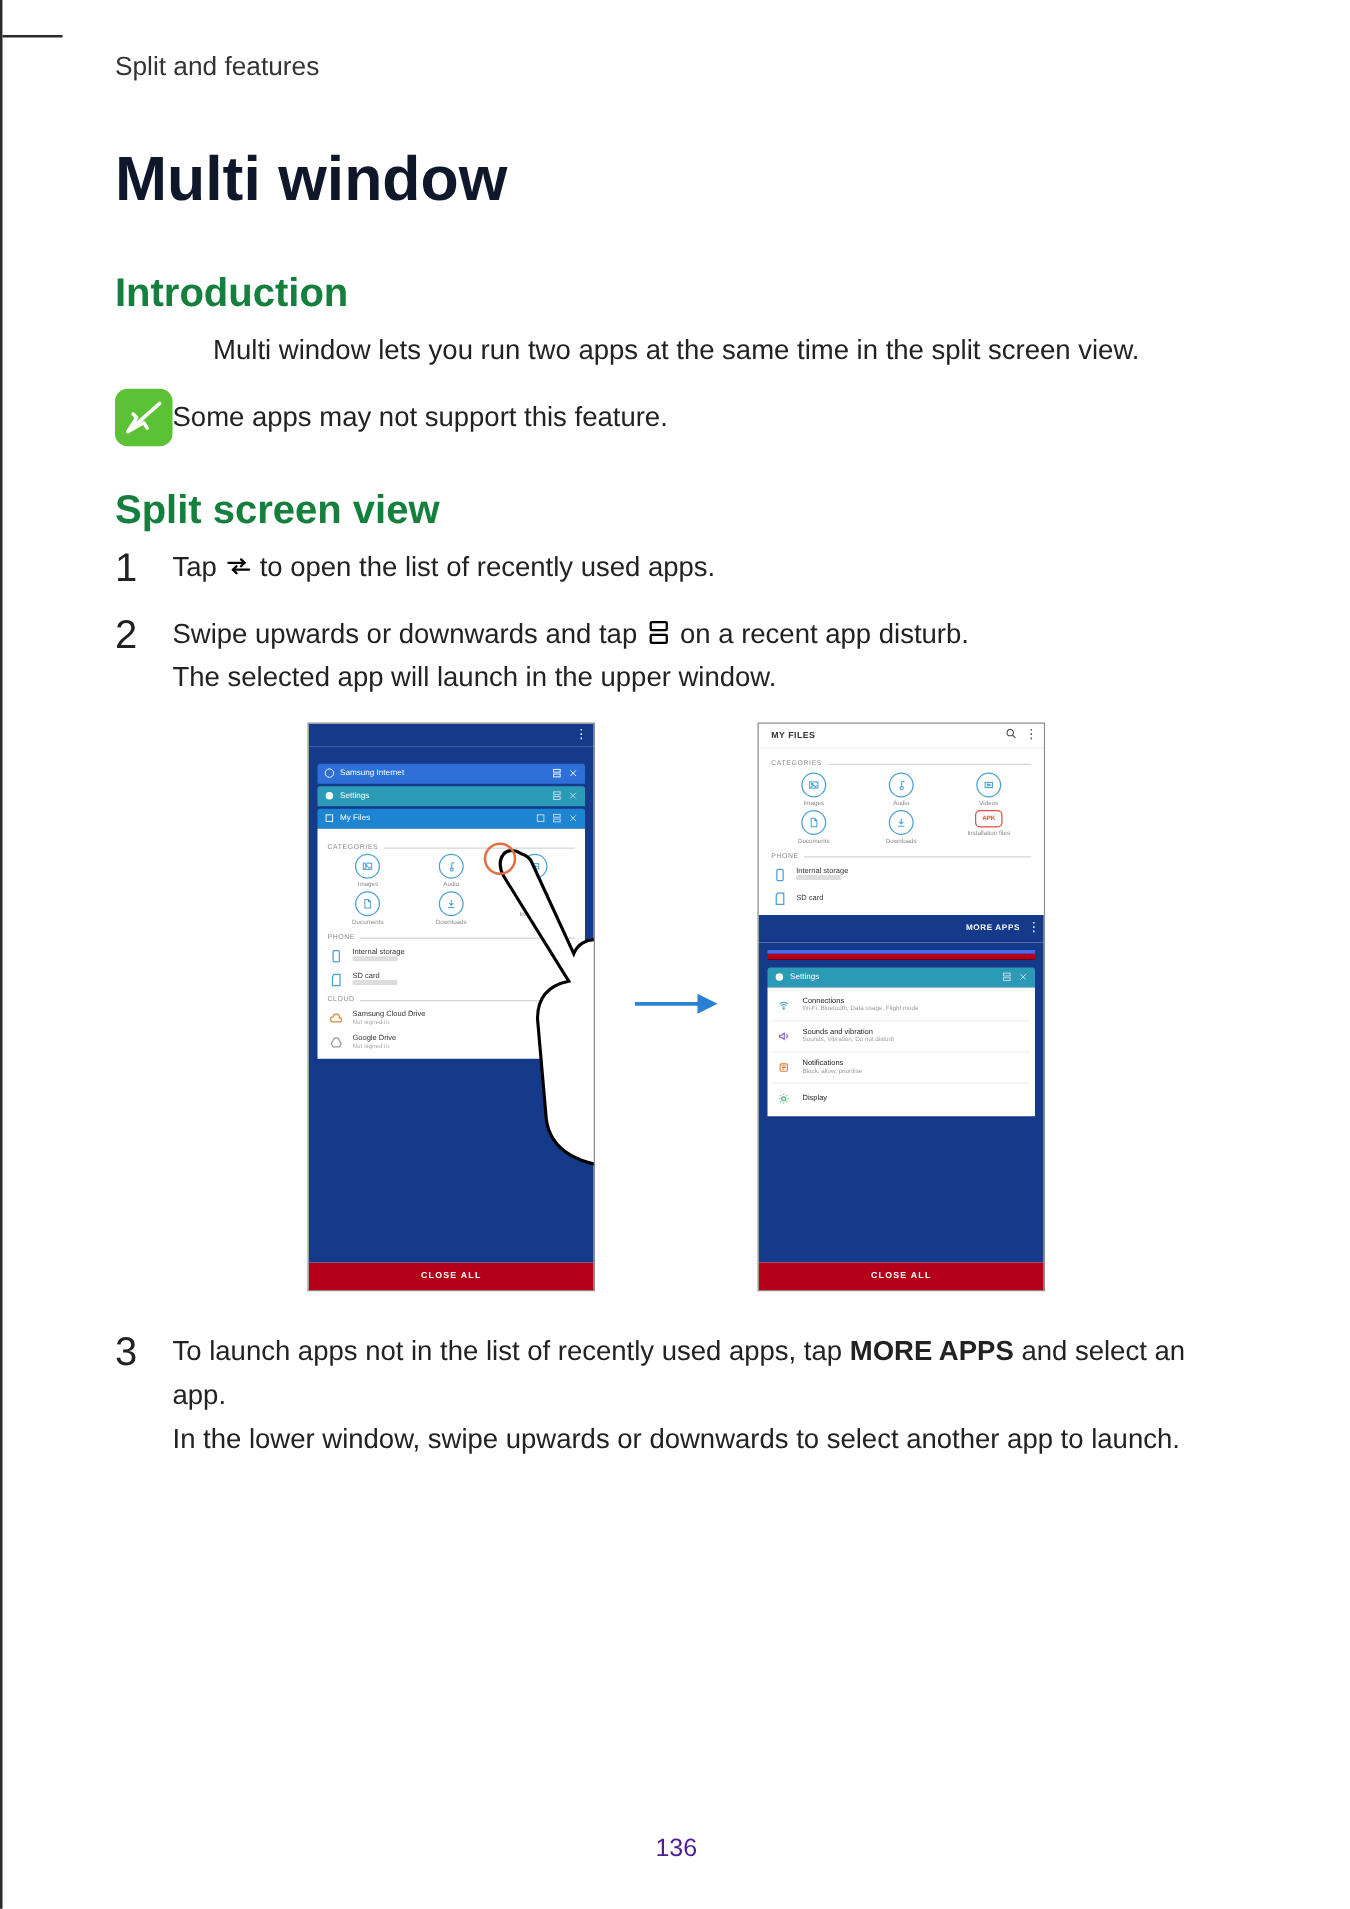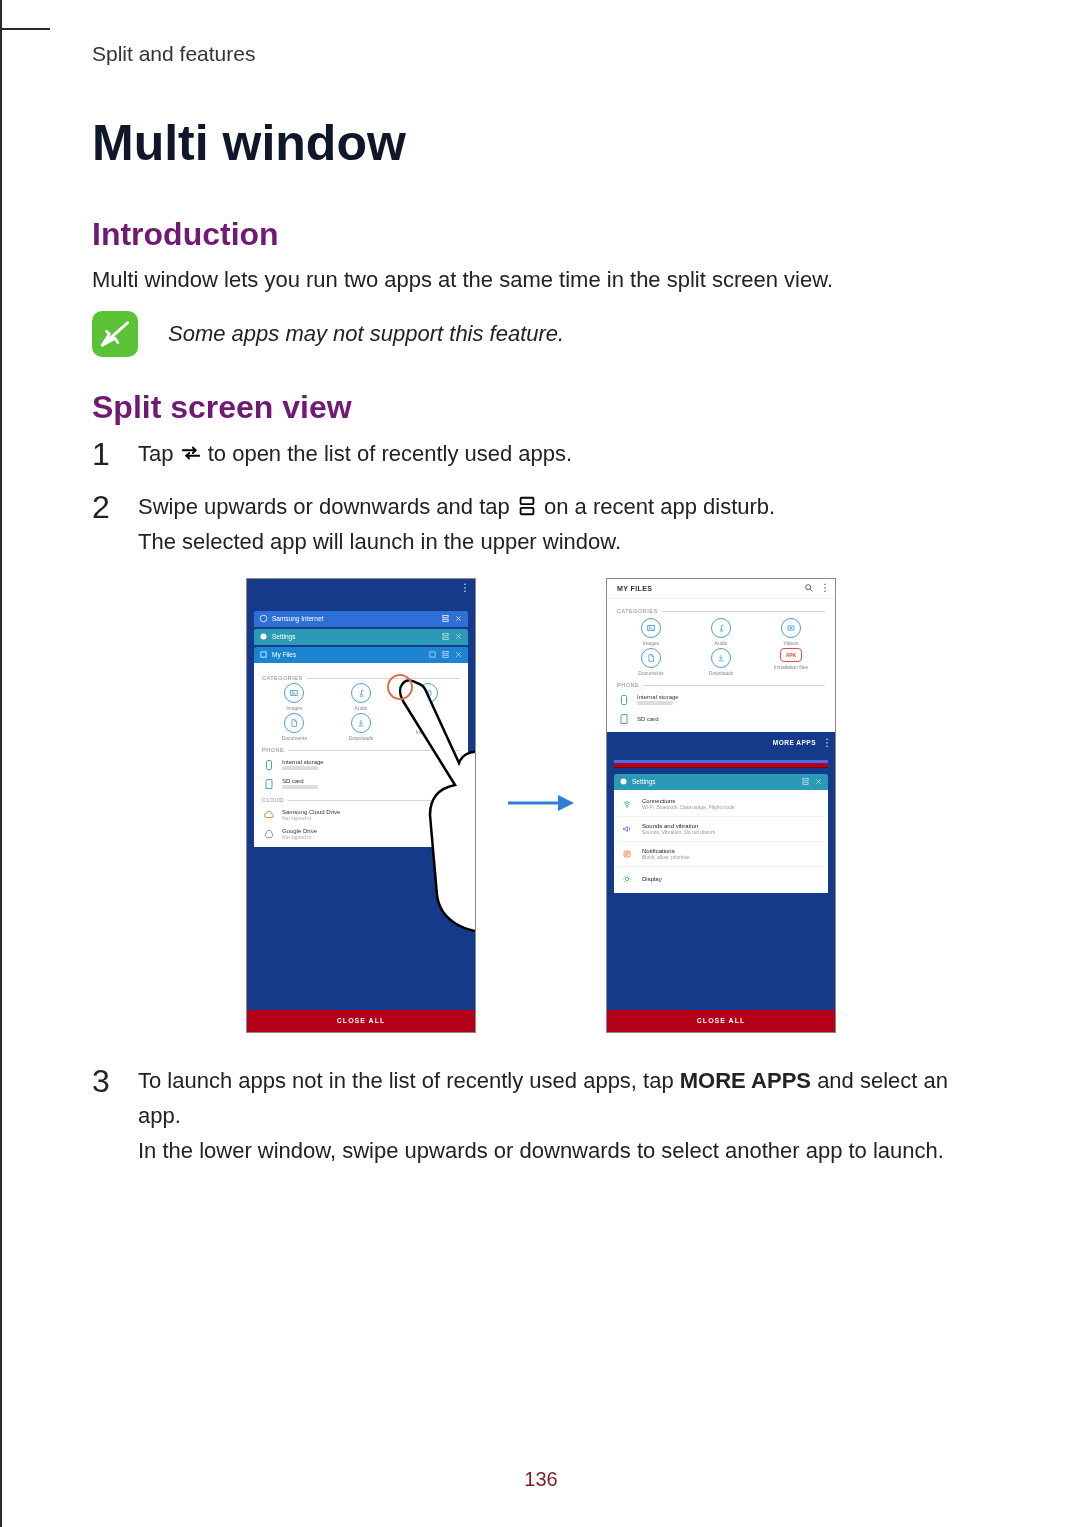--- a/index.html
+++ b/index.html
@@ -31,36 +31,35 @@
   }
   h1.page-title {
     font-size: 50px;
     font-weight: 700;
     color: #0f172a;
     margin-bottom: 44px;
   }
   h2.section {
     font-size: 32px;
     font-weight: 700;
-    color: #701a75;
+    color: #15803d;
     margin-top: 10px;
     margin-bottom: 10px;
   }
   p.body {
     font-size: 22px;
     line-height: 1.55;
     color: #222;
     margin: 6px 0 12px 0;
+    text-align: center;
   }
   .note-row {
     display: flex;
     align-items: center;
-    gap: 30px;
     margin: 14px 0 32px 0;
-    font-style: italic;
   }
   .note-icon {
     width: 46px; height: 46px;
     border-radius: 10px;
     background: #5bc236;
     display: flex;
     align-items: center;
     justify-content: center;
     flex: 0 0 46px;
   }
@@ -250,21 +249,21 @@
   .settings-row .ss { font-size:5px; color:#9a9a9a; }
   .accent-bar { height:3px; background:#4a6cf0; }
   .accent-under { height:5px; background:#b30018; border-bottom:1px solid #7a0010;}
 
   .page-number {
     position:absolute;
     bottom: 36px;
     left: 0; right: 0;
     text-align:center;
     font-size: 20px;
-    color: #7f1d1d;
+    color: #4c1d95;
   }
 </style>
 </head>
 <body>
 
 <div class="tab-notch"></div>
 
 <div class="breadcrumb">Split and features</div>
 
 <h1 class="page-title">Multi window</h1>

